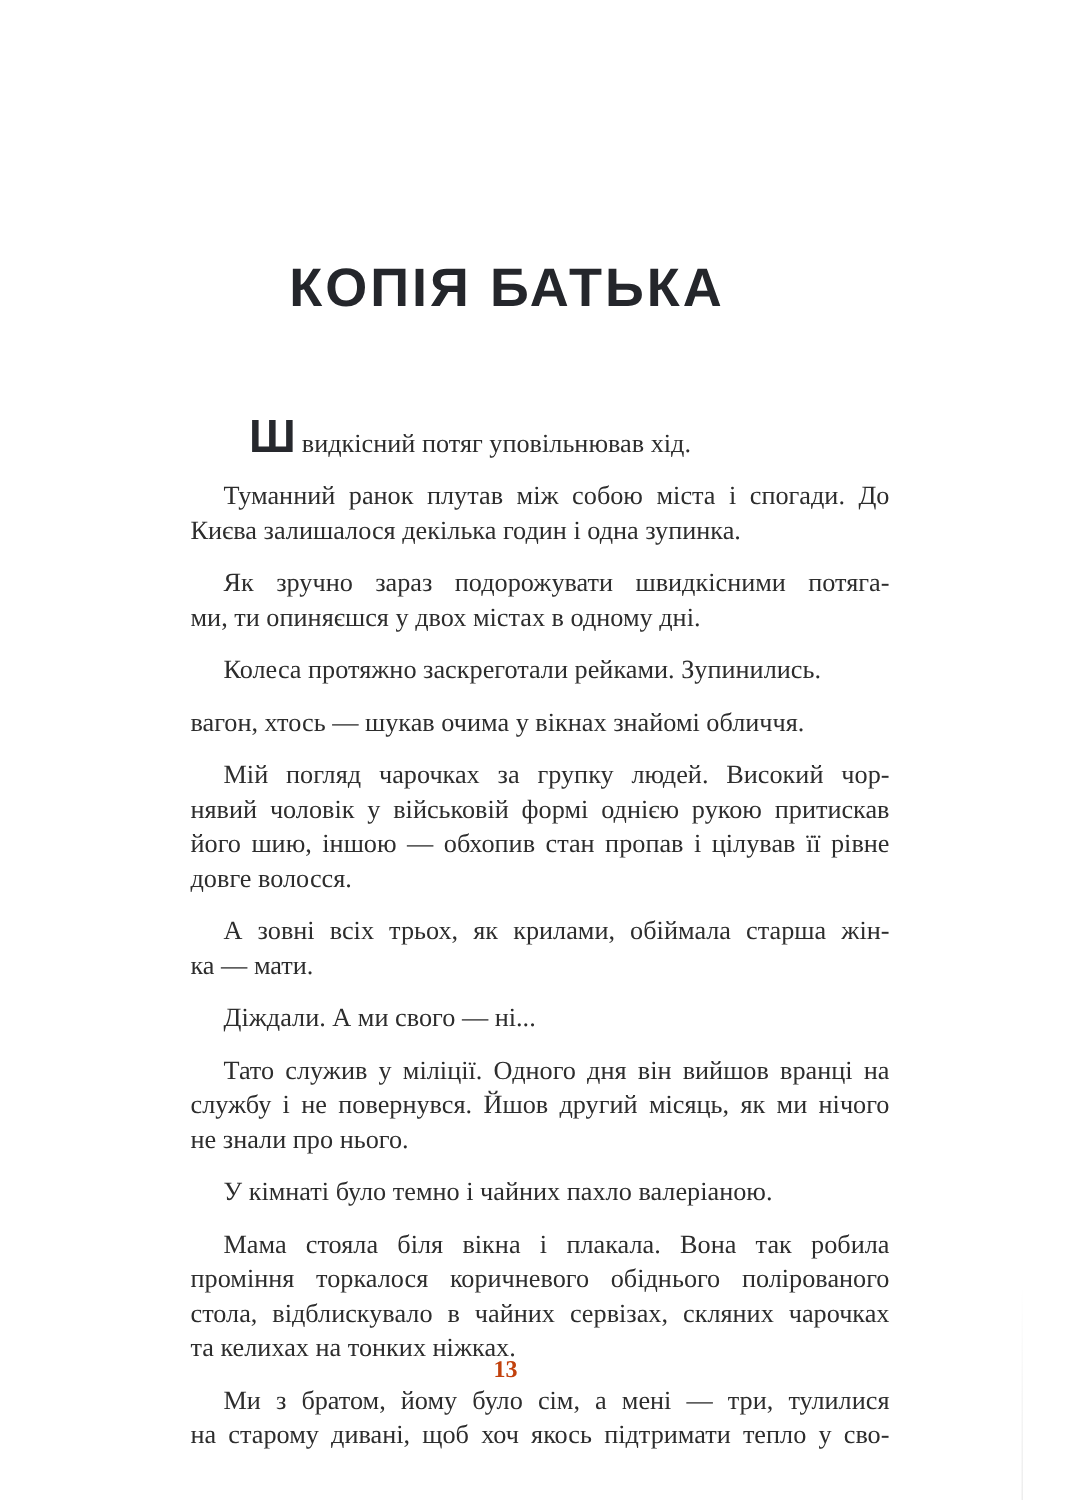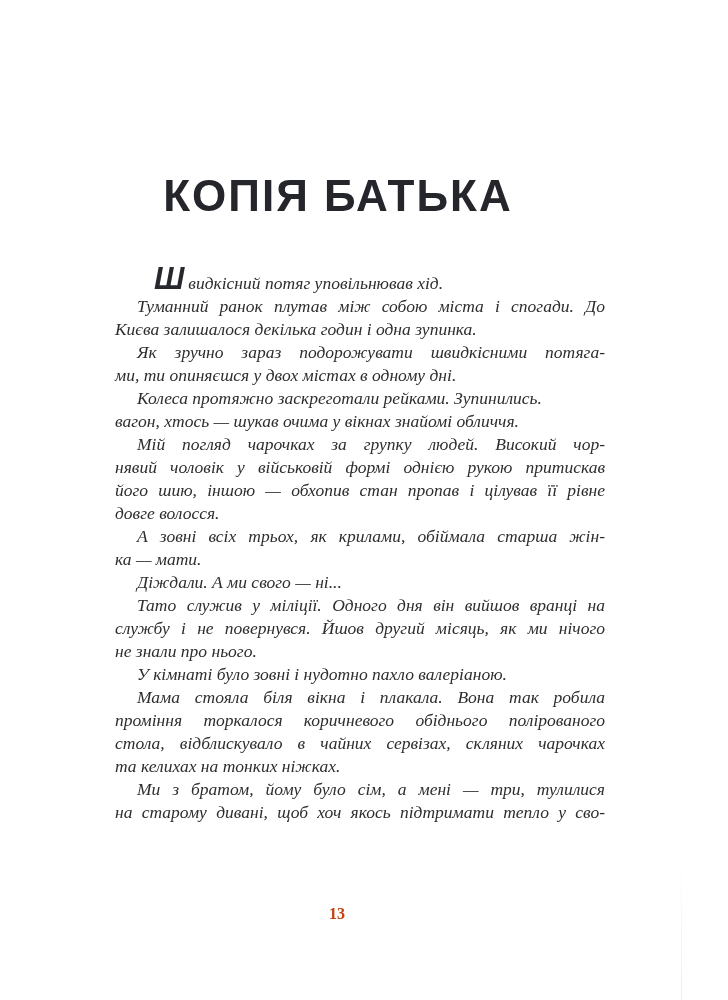--- a/index.html
+++ b/index.html
@@ -12,32 +12,32 @@
     font-family:"Liberation Serif", serif;
   }
   .title {
     position:absolute;
     top:171px; left:115px; width:490px;
     margin:0;
     text-align:center;
     transform:translateX(-22px);
     font-family:"Liberation Sans", sans-serif;
     font-weight:700;
-    font-size:44px;
+    font-size:36px;
     letter-spacing:2px;
     color:#24262b;
     white-space:nowrap;
   }
   .body {
     position:absolute;
     top:272px; left:115px; width:490px;
     font-size:17.5px;
     color:#2d2d2d;
   }
-  .para { margin:0; padding:0;font-style:italic; }
+  .para { margin:12px; padding:0; }
   .line {
     line-height:23px;
     height:23px;
     white-space:normal;
   }
   .line.just {
     text-align:justify;
     text-align-last:justify;
   }
   .line.last { text-align:left; }
@@ -104,21 +104,21 @@
       </div>
       <div class="para">
         <div class="line last indent">Діждали. А ми свого — ні...</div>
       </div>
       <div class="para">
         <div class="line just indent">Тато служив у міліції. Одного дня він вийшов вранці на</div>
         <div class="line just">службу і не повернувся. Йшов другий місяць, як ми нічого</div>
         <div class="line last">не знали про нього.</div>
       </div>
       <div class="para">
-        <div class="line last indent">У кімнаті було зовні і нудотно пахло валеріаною.</div>
+        <div class="line last indent">У кімнаті було темно і чайних пахло валеріаною.</div>
       </div>
       <div class="para">
         <div class="line just indent">Мама стояла біля вікна і плакала. Вона так робила</div>
         <div class="line just">проміння торкалося коричневого обіднього полірованого</div>
         <div class="line just">стола, відблискувало в чайних сервізах, скляних чарочках</div>
         <div class="line last">та келихах на тонких ніжках.</div>
       </div>
       <div class="para">
         <div class="line just indent">Ми з братом, йому було сім, а мені — три, тулилися</div>
         <div class="line just">на старому дивані, щоб хоч якось підтримати тепло у сво-</div>

